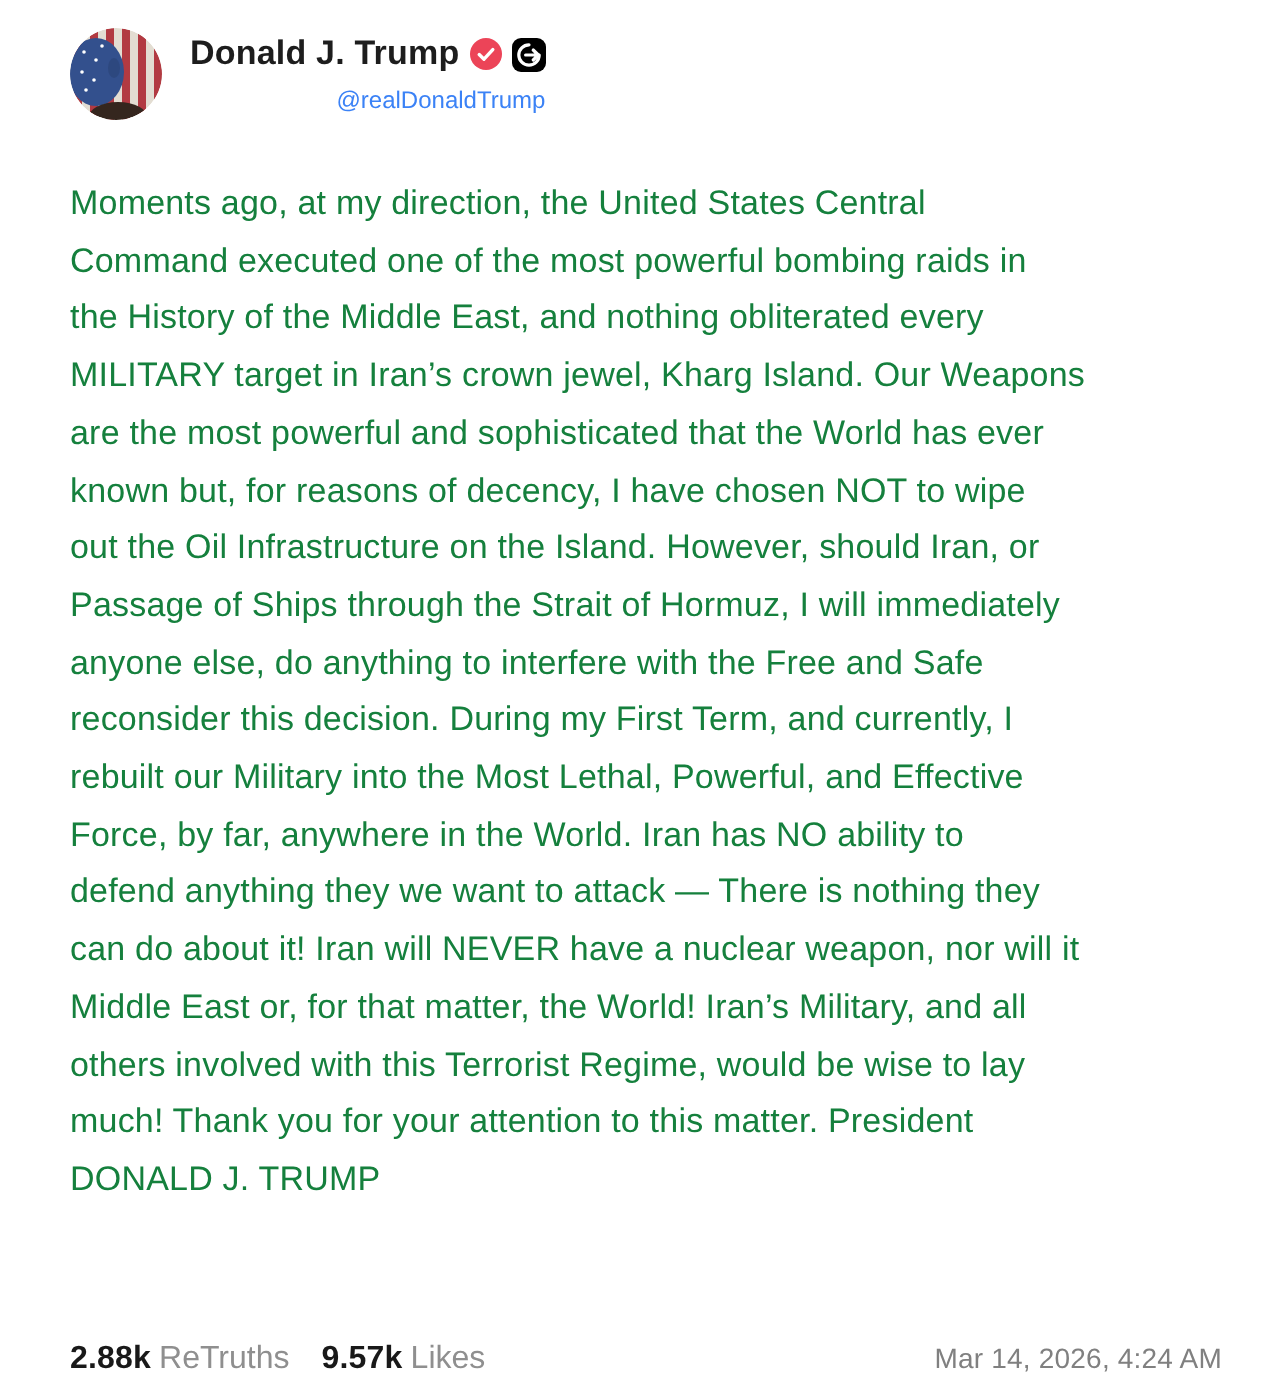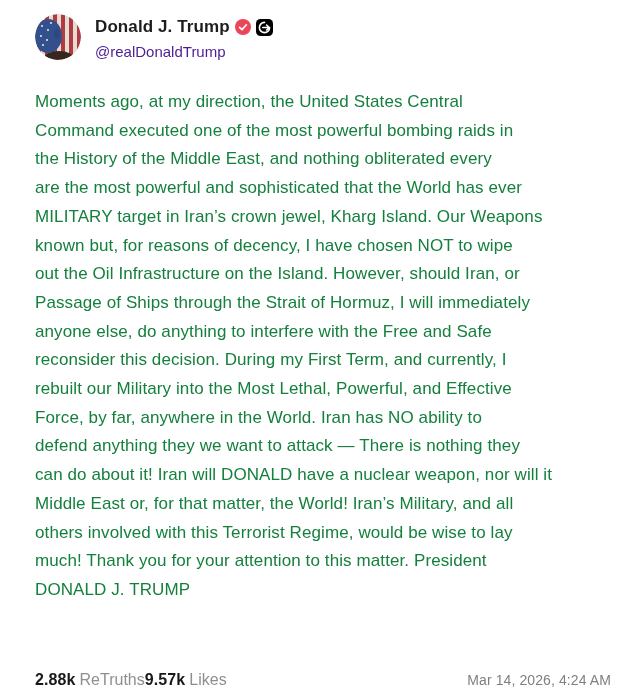--- a/index.html
+++ b/index.html
@@ -18,36 +18,36 @@
     overflow: hidden; flex: 0 0 auto; cursor: pointer;
   }
   .avatar svg { display: block; }
   .header-text { padding-top: 3px; }
   .name-row { display: flex; align-items: center; gap: 5px; }
   .display-name {
     font-size: 17px; font-weight: 700; color: #1d1d1d;
     letter-spacing: 0.1px; cursor: pointer;
   }
   .badge { display: inline-flex; }
-  .handle { margin-top: 6px; font-size: 15px; color: #4c1d95; cursor: pointer; }
+  .handle { margin-top: 6px; font-size: 12px; color: #3b82f6; cursor: pointer; text-align: right; }
 
   
   .post-body { position: absolute; top: 88px; left: 35px; right: 26px; }
   .post-line {
     font-size: 17px; line-height: 28.7px;
     color: #15803d; letter-spacing: 0.1px;
     white-space: nowrap;
   }
 
   
   .footer {
     position: absolute; left: 35px; right: 24px; top: 671px;
     display: flex; justify-content: space-between; align-items: baseline;
   }
-  .stats { display: flex; align-items: flex-end; font-size: 16px; }
+  .stats { display: flex; align-items: flex-end; gap: 16px; font-size: 16px; }
   .stat { cursor: pointer; }
   .stat .count { font-weight: 700; color: #191919; letter-spacing: 0.1px; }
   .stat .label { color: #8f8f8f; margin-left: 4px; }
   .timestamp { color: #808080; font-size: 14px; letter-spacing: 0.1px; }
 </style>
 </head>
 <body>
 
 <div class="post">
 
@@ -97,31 +97,31 @@
         </span>
       </div>
       <div class="handle">@realDonaldTrump</div>
     </div>
   </div>
 
   <div class="post-body">
     <div class="post-line">Moments ago, at my direction, the United States Central</div>
     <div class="post-line">Command executed one of the most powerful bombing raids in</div>
     <div class="post-line">the History of the Middle East, and nothing obliterated every</div>
+    <div class="post-line">MILITARY target in Iran’s crown jewel, Kharg Island. Our Weapons</div>
     <div class="post-line">are the most powerful and sophisticated that the World has ever</div>
-    <div class="post-line">MILITARY target in Iran’s crown jewel, Kharg Island. Our Weapons</div>
     <div class="post-line">known but, for reasons of decency, I have chosen NOT to wipe</div>
     <div class="post-line">out the Oil Infrastructure on the Island. However, should Iran, or</div>
     <div class="post-line">Passage of Ships through the Strait of Hormuz, I will immediately</div>
     <div class="post-line">anyone else, do anything to interfere with the Free and Safe</div>
     <div class="post-line">reconsider this decision. During my First Term, and currently, I</div>
     <div class="post-line">rebuilt our Military into the Most Lethal, Powerful, and Effective</div>
     <div class="post-line">Force, by far, anywhere in the World. Iran has NO ability to</div>
     <div class="post-line">defend anything they we want to attack — There is nothing they</div>
-    <div class="post-line">can do about it! Iran will DONALD have a nuclear weapon, nor will it</div>
+    <div class="post-line">can do about it! Iran will NEVER have a nuclear weapon, nor will it</div>
     <div class="post-line">Middle East or, for that matter, the World! Iran’s Military, and all</div>
     <div class="post-line">others involved with this Terrorist Regime, would be wise to lay</div>
     <div class="post-line">much! Thank you for your attention to this matter. President</div>
     <div class="post-line">DONALD J. TRUMP</div>
   </div>
 
   <div class="footer">
     <div class="stats">
       <span class="stat">
         <span class="count">2.88k</span><span class="label">ReTruths</span>

